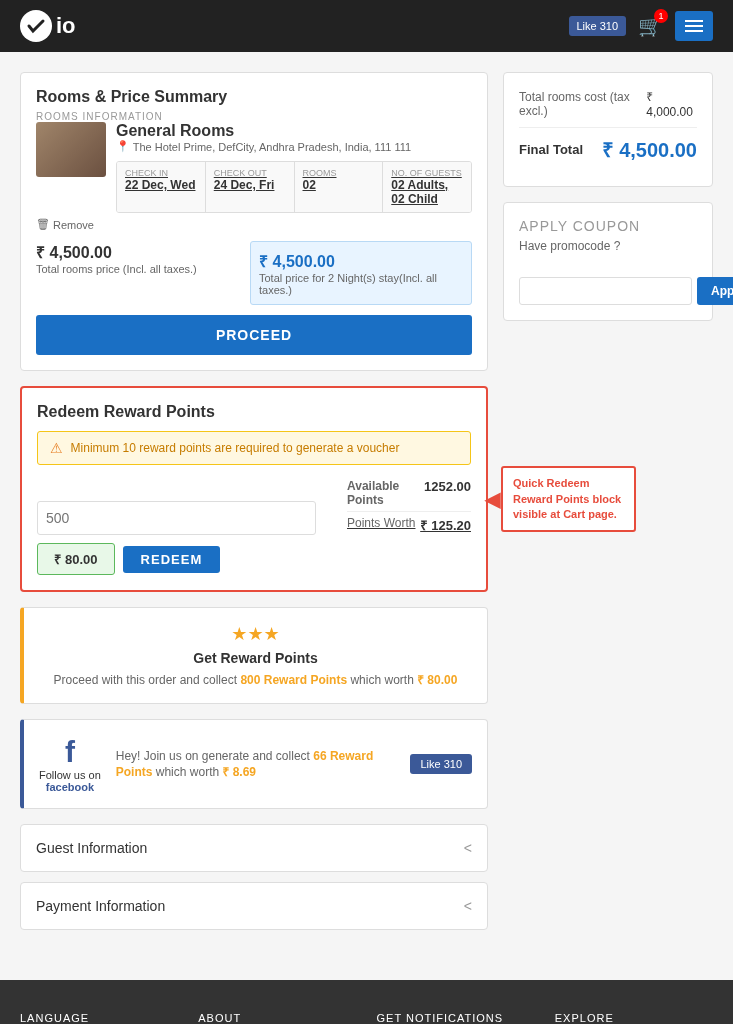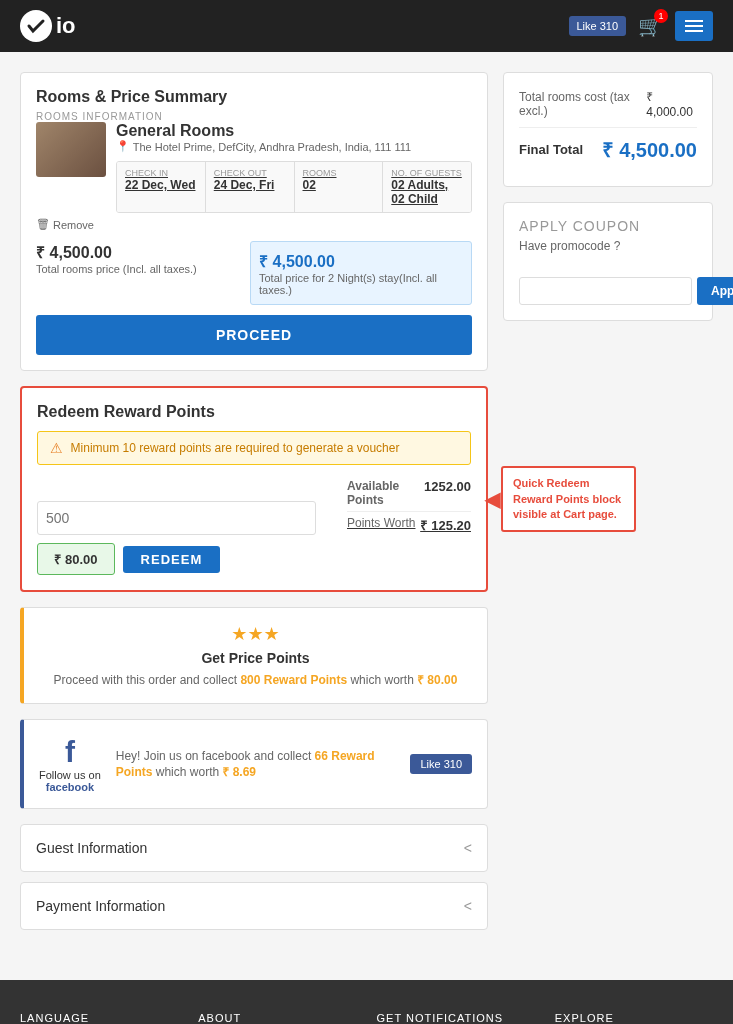--- a/index.html
+++ b/index.html
@@ -234,39 +234,39 @@
       </div>
 
       <div class="callout-box" style="position:absolute; right:-148px; top:55%; transform:translateY(-50%); background:white; border:2px solid #e74c3c; padding:8px 10px; font-size:11px; color:#e74c3c; font-weight:bold; width:135px; line-height:1.4; border-radius:3px; z-index:10;">
         <span class="callout-arrow" style="position:absolute; left:-18px; top:50%; transform:translateY(-50%); font-size:20px;">◀</span>
         <span>Quick Redeem Reward Points block visible at Cart page.</span>
       </div>
     </div>
 
     <div class="reward-banner">
       <div class="reward-stars">★★★</div>
-      <div class="reward-title">Get Price Points</div>
+      <div class="reward-title">Get Reward Points</div>
       <div class="reward-text">
         <span>Proceed with this order and collect</span>
         <span class="reward-highlight">800 Reward Points</span>
         <span>which worth</span>
         <span class="reward-highlight">₹ 80.00</span>
       </div>
     </div>
 
     <div class="fb-section">
       <div style="text-align:center;">
         <div class="fb-icon">f</div>
         <div class="fb-follow">
           <span>Follow us on</span><br>
           <strong>facebook</strong>
         </div>
       </div>
       <div class="fb-text">
-        <span>Hey! Join us on facebook and collect</span>
+        <span>Hey! Join us on generate and collect</span>
         <span class="reward-highlight">66 Reward Points</span>
         <span>which worth</span>
         <span class="reward-highlight">₹ 8.69</span>
       </div>
       <div class="fb-like-box">Like 310</div>
     </div>
 
     <div class="collapse-section">
       <span class="collapse-title">Guest Information</span>
       <span class="collapse-arrow">&lt;</span>

